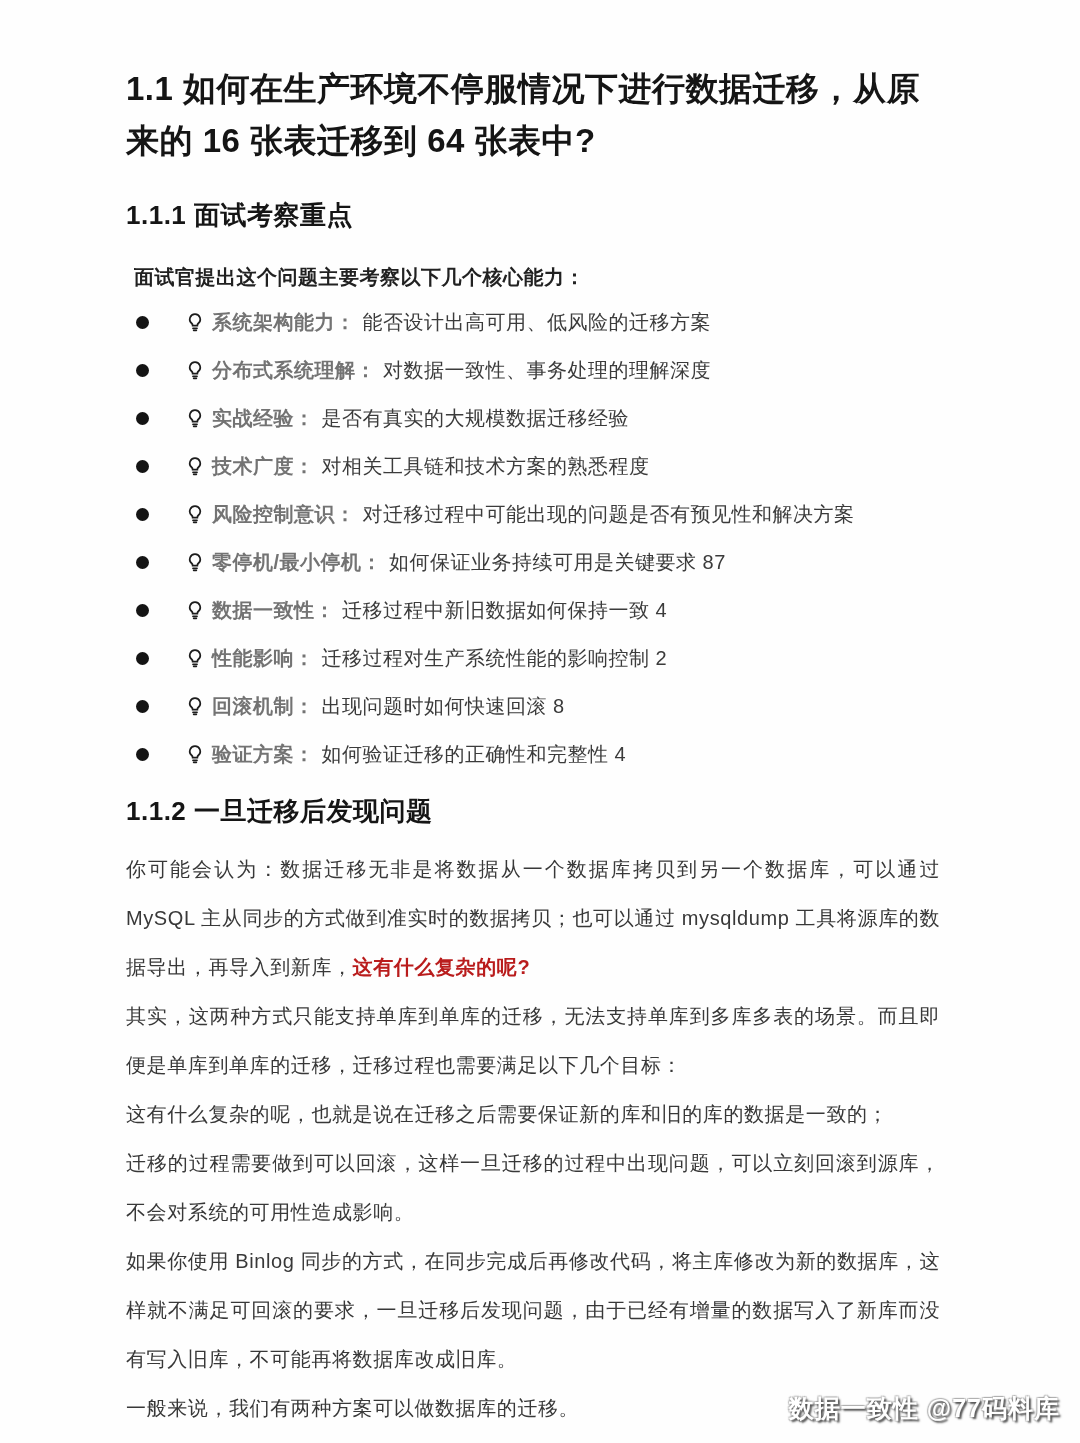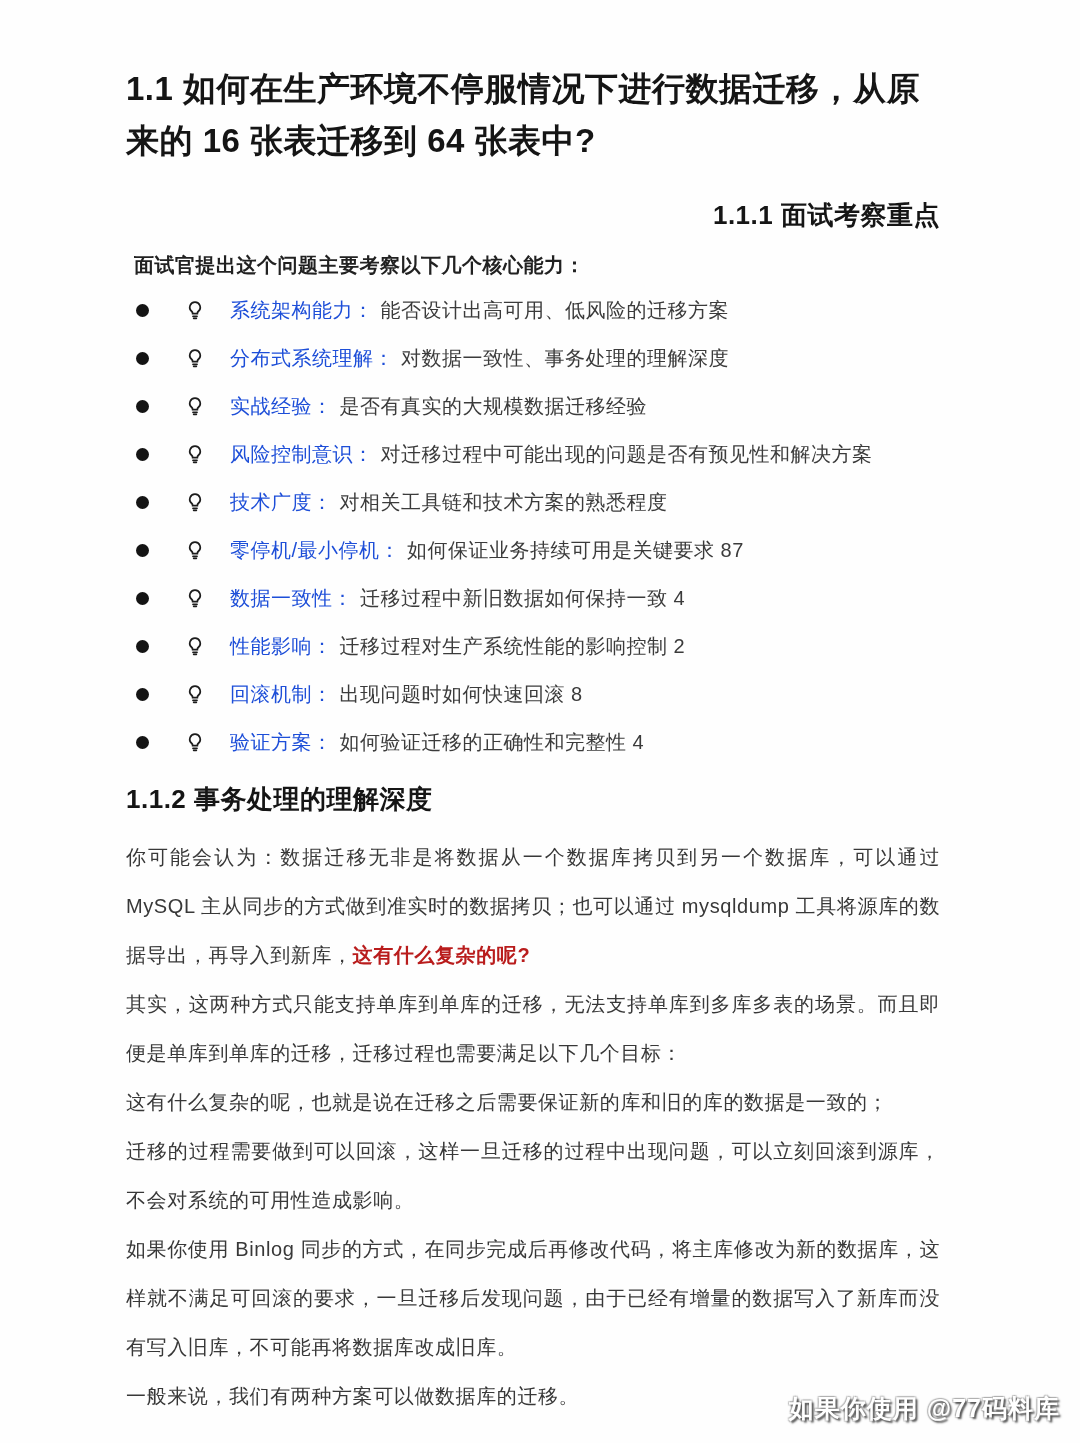--- a/index.html
+++ b/index.html
@@ -16,41 +16,41 @@
   h1 {
     font-size:33px; line-height:52px; font-weight:700;
     color:#151515; letter-spacing:0.5px;
     margin-bottom:30px;
     margin-top:47px;
   }
   h2 {
     font-size:26px; line-height:36px; font-weight:700;
     color:#151515; letter-spacing:0.5px;
   }
-  .h2-first { margin-bottom:18px;text-align:right; }
+  .h2-first { margin-bottom:30px; }
   .h2-second { margin-top:24px; margin-bottom:16px; }
 
   .bold-intro {
     font-size:20px; line-height:28px; font-weight:700;
     color:#212121; margin-bottom:16px; letter-spacing:0.5px;margin-left:8px;
   }
 
   ul.bullets { list-style:none; margin-bottom:8px; }
   ul.bullets li {
     display:flex; align-items:flex-start;
     margin-bottom:18px;
     font-size:20px; line-height:30px; letter-spacing:0.5px;
   }
   .dot {
     width:13px; height:13px; border-radius:50%;
     background:#141414; margin:9px 0 0 10px; flex:0 0 13px;
   }
   .bulb { margin:4px 7px 0 36px; flex:0 0 20px; height:22px; }
   .bulb svg { display:block; }
-  .li-label { font-weight:400; color:#1d4ed8; white-space:nowrap;margin-left:18px; }
+  .li-label { font-weight:700; color:#737373; white-space:nowrap; }
   .li-text  { color:#3b3b3b; margin-left:7px; }
 
   .paras { font-size:20px; line-height:49px; letter-spacing:0.6px; }
   .paras p { text-align:justify; color:#383838; }
   .paras b { color:#b91c1c; }
 
   .watermark {
     position:absolute; right:20px; bottom:18px;
     font-size:25px; font-weight:700; letter-spacing:1px;
     color:#ffffff;
@@ -110,35 +110,35 @@
     </li>
     <li>
       <span class="dot"></span>
       <span class="bulb">
           <svg viewBox="0 0 24 24" width="20" height="22" fill="none" stroke="#1c1c1c" stroke-width="2.1" stroke-linecap="round">
             <path d="M12 2.6a6.2 6.2 0 0 0-4.1 10.9c.9.8 1.3 1.7 1.3 2.8h5.6c0-1.1.4-2 1.3-2.8A6.2 6.2 0 0 0 12 2.6z"></path>
             <path d="M9.6 19.6h4.8"></path>
             <path d="M10.4 22h3.2"></path>
           </svg>
         </span>
+      <span class="li-label">技术广度：</span>
+      <span class="li-text">对相关工具链和技术方案的熟悉程度</span>
+    </li>
+    <li>
+      <span class="dot"></span>
+      <span class="bulb">
+          <svg viewBox="0 0 24 24" width="20" height="22" fill="none" stroke="#1c1c1c" stroke-width="2.1" stroke-linecap="round">
+            <path d="M12 2.6a6.2 6.2 0 0 0-4.1 10.9c.9.8 1.3 1.7 1.3 2.8h5.6c0-1.1.4-2 1.3-2.8A6.2 6.2 0 0 0 12 2.6z"></path>
+            <path d="M9.6 19.6h4.8"></path>
+            <path d="M10.4 22h3.2"></path>
+          </svg>
+        </span>
       <span class="li-label">风险控制意识：</span>
       <span class="li-text">对迁移过程中可能出现的问题是否有预见性和解决方案</span>
     </li>
-    <li>
-      <span class="dot"></span>
-      <span class="bulb">
-          <svg viewBox="0 0 24 24" width="20" height="22" fill="none" stroke="#1c1c1c" stroke-width="2.1" stroke-linecap="round">
-            <path d="M12 2.6a6.2 6.2 0 0 0-4.1 10.9c.9.8 1.3 1.7 1.3 2.8h5.6c0-1.1.4-2 1.3-2.8A6.2 6.2 0 0 0 12 2.6z"></path>
-            <path d="M9.6 19.6h4.8"></path>
-            <path d="M10.4 22h3.2"></path>
-          </svg>
-        </span>
-      <span class="li-label">技术广度：</span>
-      <span class="li-text">对相关工具链和技术方案的熟悉程度</span>
-    </li>
   </ul>
 
 
   <ul class="bullets">
     <li>
       <span class="dot"></span>
       <span class="bulb">
           <svg viewBox="0 0 24 24" width="20" height="22" fill="none" stroke="#1c1c1c" stroke-width="2.1" stroke-linecap="round">
             <path d="M12 2.6a6.2 6.2 0 0 0-4.1 10.9c.9.8 1.3 1.7 1.3 2.8h5.6c0-1.1.4-2 1.3-2.8A6.2 6.2 0 0 0 12 2.6z"></path>
             <path d="M9.6 19.6h4.8"></path>
@@ -191,26 +191,26 @@
             <path d="M12 2.6a6.2 6.2 0 0 0-4.1 10.9c.9.8 1.3 1.7 1.3 2.8h5.6c0-1.1.4-2 1.3-2.8A6.2 6.2 0 0 0 12 2.6z"></path>
             <path d="M9.6 19.6h4.8"></path>
             <path d="M10.4 22h3.2"></path>
           </svg>
         </span>
       <span class="li-label">验证方案：</span>
       <span class="li-text">如何验证迁移的正确性和完整性 4</span>
     </li>
   </ul>
 
-  <h2 class="h2-second">1.1.2  事务处理的理解深度</h2>
+  <h2 class="h2-second">1.1.2  一旦迁移后发现问题</h2>
 
   <div class="paras">
     <p><span>你可能会认为：数据迁移无非是将数据从一个数据库拷贝到另一个数据库，可以通过 MySQL 主从同步的方式做到准实时的数据拷贝；也可以通过 mysqldump 工具将源库的数据导出，再导入到新库，</span><b>这有什么复杂的呢?</b></p>
     <p>其实，这两种方式只能支持单库到单库的迁移，无法支持单库到多库多表的场景。而且即便是单库到单库的迁移，迁移过程也需要满足以下几个目标：</p>
     <p>这有什么复杂的呢，也就是说在迁移之后需要保证新的库和旧的库的数据是一致的；</p>
     <p>迁移的过程需要做到可以回滚，这样一旦迁移的过程中出现问题，可以立刻回滚到源库，不会对系统的可用性造成影响。</p>
     <p>如果你使用 Binlog 同步的方式，在同步完成后再修改代码，将主库修改为新的数据库，这样就不满足可回滚的要求，一旦迁移后发现问题，由于已经有增量的数据写入了新库而没有写入旧库，不可能再将数据库改成旧库。</p>
     <p>一般来说，我们有两种方案可以做数据库的迁移。</p>
   </div>
 
 </div>
 
-<div class="watermark">如果你使用 @77码料库</div>
+<div class="watermark">数据一致性 @77码料库</div>
 
 </body></html>

